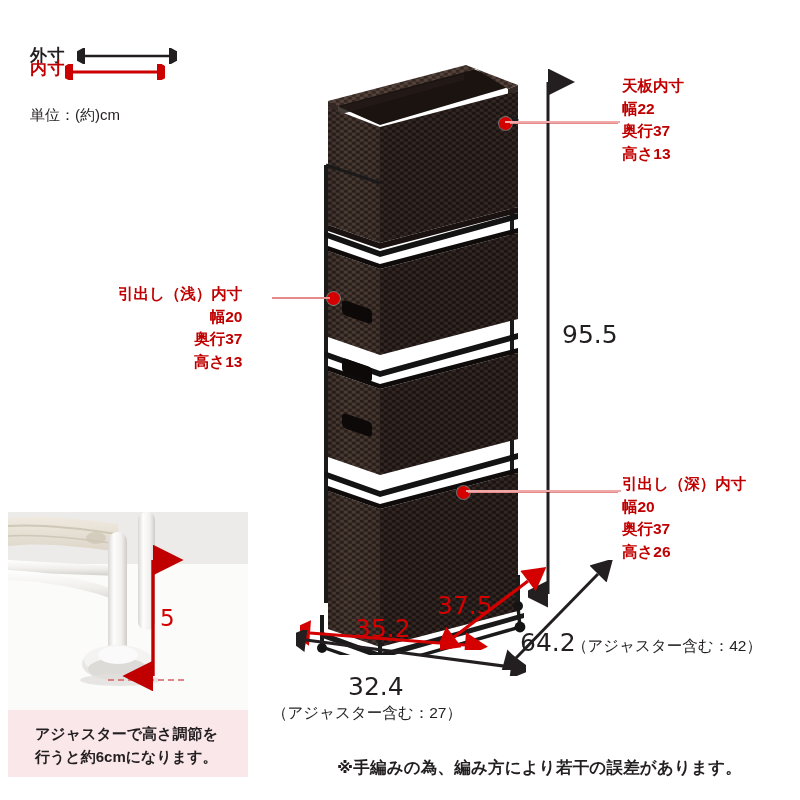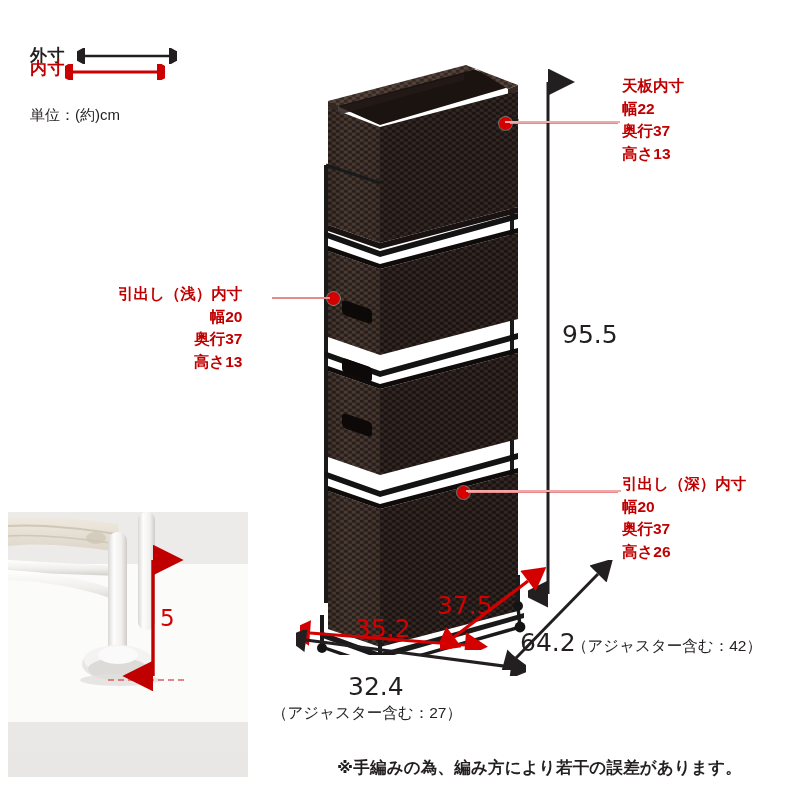--- a/index.html
+++ b/index.html
@@ -375,15 +375,19 @@
         </marker>
         <marker id="iDn" markerWidth="9" markerHeight="10" refX="4.5" refY="1" orient="auto">
           <path d="M0,1 L9,1 L4.5,10 Z" fill="#c00000"></path>
         </marker>
       </defs>
       <line x1="145" y1="48" x2="145" y2="164" stroke="#c00000" stroke-width="3.4" marker-start="url(#iUp)" marker-end="url(#iDn)"></line>
     </svg>
     <div class="abs dim-num-red" style="left:152px;top:93px;font-size:23px;">5</div>
   </div>
 
+  <div class="abs caption-box" style="left:0;top:198px;width:240px;height:67px;">
+    <div class="abs caption-txt" style="left:27px;top:13px;">アジャスターで高さ調節を</div>
+    <div class="abs caption-txt" style="left:27px;top:36px;">行うと約6cmになります。</div>
+  </div>
 </div>
 
 <div class="abs footnote" style="left:337px;top:757px;">※手編みの為、編み方により若干の誤差があります。</div>
 
 </body></html>

